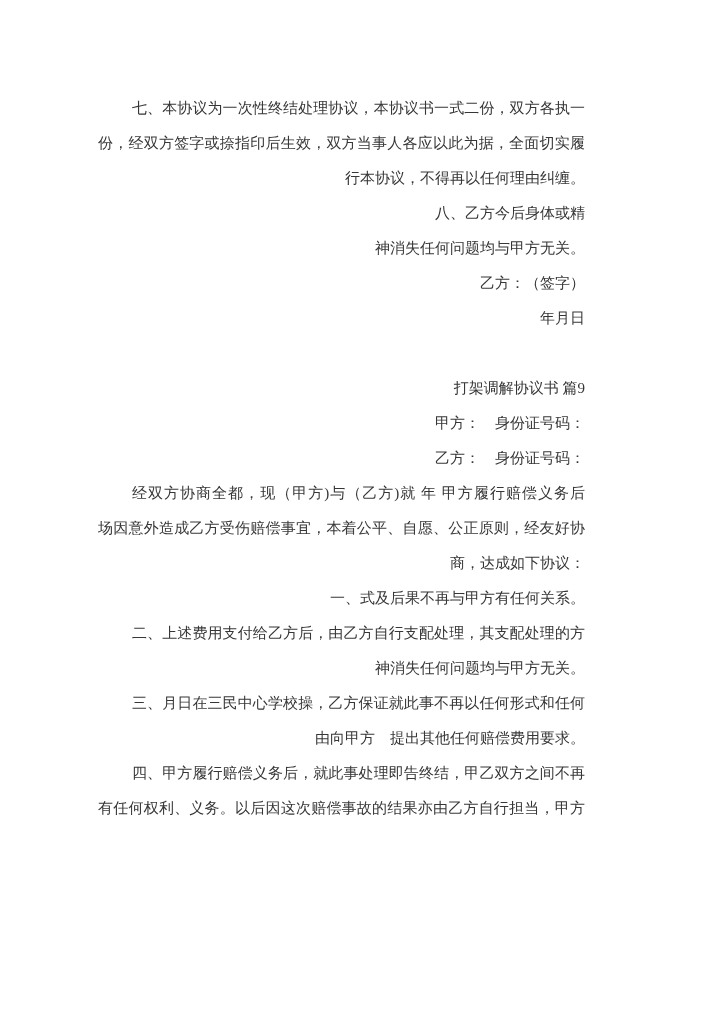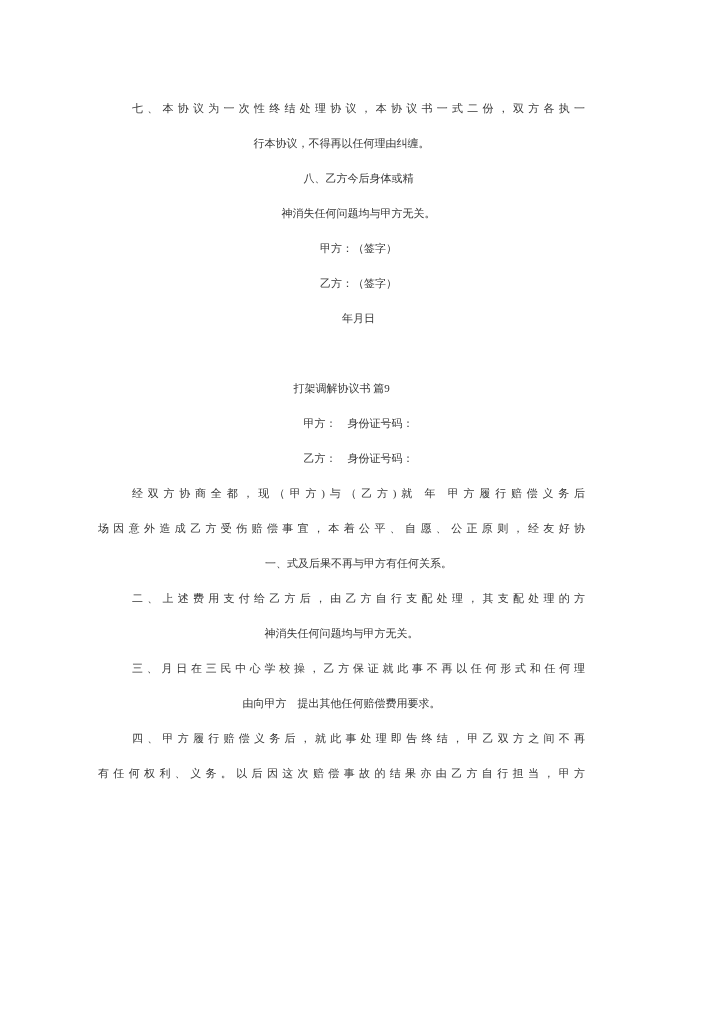--- a/index.html
+++ b/index.html
@@ -12,75 +12,74 @@
     width: 720px;
     height: 1018px;
     background: #ffffff;
     overflow: hidden;
   }
   .doc {
     box-sizing: border-box;
     width: 684px;
     padding: 91px 99px 0 98px;
     font-family: "Liberation Serif", "DejaVu Serif", serif;
-    font-size: 11px;
+    font-size: 15px;
     color: #363636;
     -webkit-font-smoothing: antialiased;
   }
   .para { margin: 0; }
   .para.gap-before { margin-top: 35px; font-family: Liberation Serif, serif; }
   .line {
     height: 35px;
     line-height: 35px;
     white-space: pre-wrap;
     overflow: hidden;
-    text-align: center;
+    text-align: right;
   }
   .line.indent { text-indent: 34px; }
   .line.justify {
     text-align: justify;
     text-align-last: justify;
   }
 </style>
 </head>
 <body>
 
 <div class="page" style="background: rgb(255, 255, 255);">
   <div class="doc" id="doc" style="color: rgb(54, 54, 54);">
       <div class="para">
         <div class="line indent justify">七、本协议为一次性终结处理协议，本协议书一式二份，双方各执一</div>
+        <div class="line justify">份，经双方签字或捺指印后生效，双方当事人各应以此为据，全面切实履</div>
         <div class="line">行本协议，不得再以任何理由纠缠。</div>
       </div>
       <div class="para">
         <div class="line indent">八、乙方今后身体或精</div>
       </div>
       <div class="para">
         <div class="line indent">神消失任何问题均与甲方无关。</div>
-      </div>
-      <div class="para">
-        <div class="line indent">甲方：（签字）</div>
       </div>
       <div class="para">
         <div class="line indent">乙方：（签字）</div>
       </div>
       <div class="para">
         <div class="line indent">年月日</div>
       </div>
       <div class="para gap-before">
         <div class="line">打架调解协议书 篇9</div>
       </div>
       <div class="para">
         <div class="line indent">甲方：　身份证号码：</div>
       </div>
       <div class="para">
         <div class="line indent">乙方：　身份证号码：</div>
       </div>
       <div class="para">
         <div class="line indent justify">经双方协商全都，现（甲方)与（乙方)就 年 甲方履行赔偿义务后</div>
         <div class="line justify">场因意外造成乙方受伤赔偿事宜，本着公平、自愿、公正原则，经友好协</div>
+        <div class="line">商，达成如下协议：</div>
       </div>
       <div class="para">
         <div class="line indent">一、式及后果不再与甲方有任何关系。</div>
       </div>
       <div class="para">
         <div class="line indent justify">二、上述费用支付给乙方后，由乙方自行支配处理，其支配处理的方</div>
         <div class="line">神消失任何问题均与甲方无关。</div>
       </div>
       <div class="para">
         <div class="line indent justify">三、月日在三民中心学校操，乙方保证就此事不再以任何形式和任何理</div>

